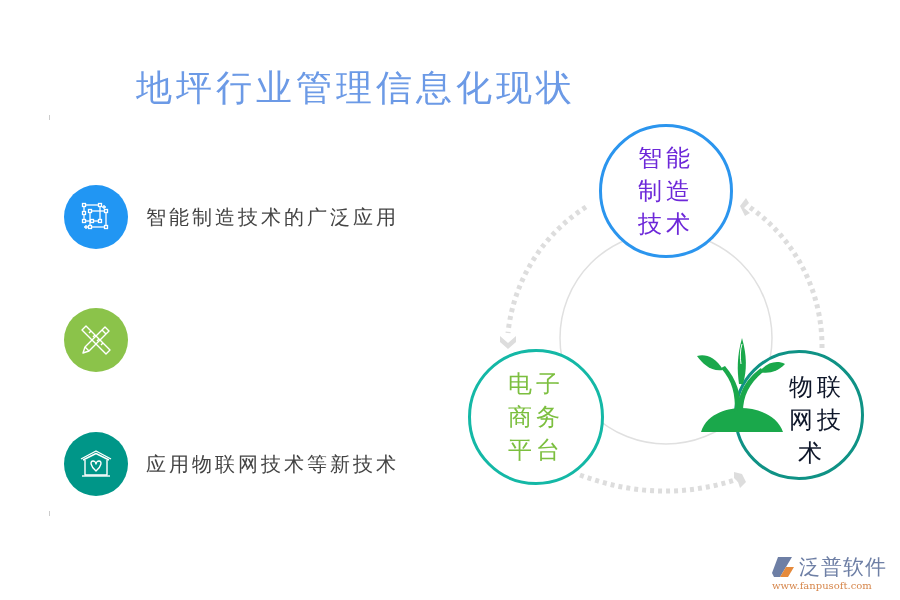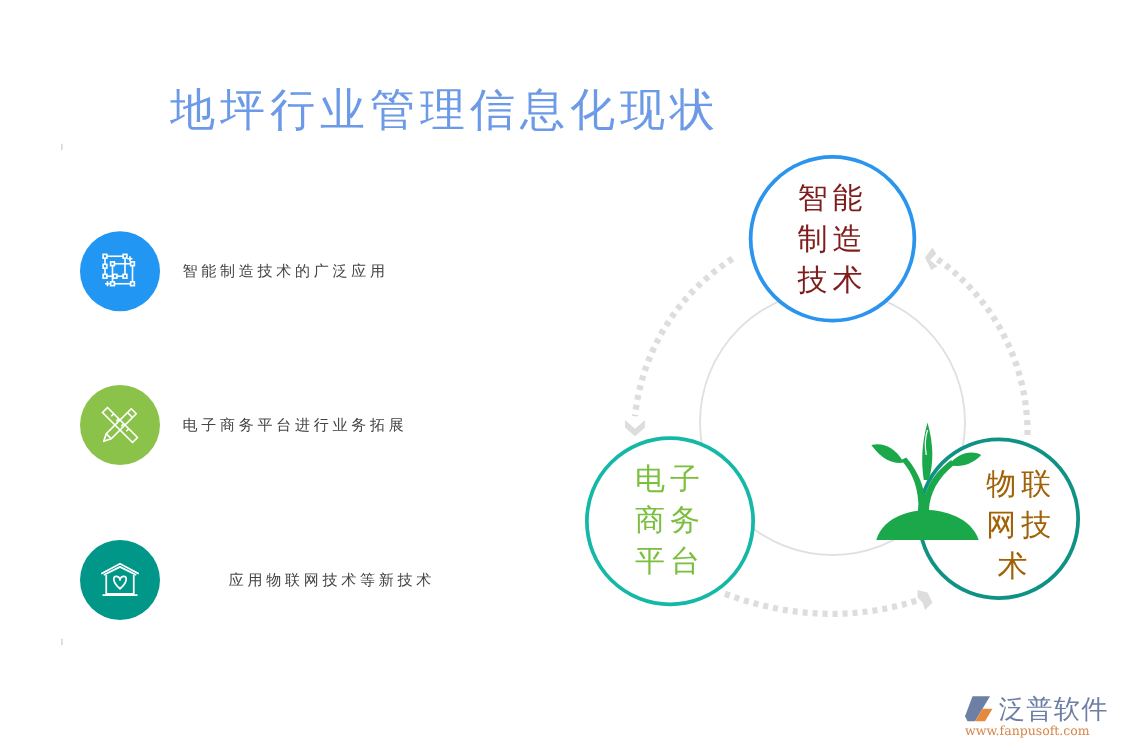--- a/index.html
+++ b/index.html
@@ -12,34 +12,34 @@
       font-family: "DejaVu Serif", serif; white-space: nowrap;
     }
     .tick { position: absolute; left: 49px; width: 1px; height: 5px; background: #cccccc; }
 
     .item { position: absolute; left: 64px; height: 64px; display: flex; align-items: center; }
     .item .badge {
       width: 64px; height: 64px; border-radius: 50%;
       display: flex; align-items: center; justify-content: center;
     }
     .item .label {
-      margin-left: 18px; font-size: 12px; color: #444444; letter-spacing: 3px; white-space: nowrap;
+      margin-left: 18px; font-size: 20px; color: #444444; letter-spacing: 3px; white-space: nowrap;
     }
 
     .diagram { position: absolute; left: 0; top: 0; width: 900px; height: 600px; pointer-events: none; }
 
     .node {
       position: absolute; border-radius: 50%; background: #ffffff;
       display: flex; flex-direction: column; align-items: center; justify-content: center;
       font-size: 24px; line-height: 33px; letter-spacing: 4px;
     }
     .node span { display: block; text-align: center; }
-    .node-a { left: 599px; top: 124px; width: 134px; height: 134px; border: 3px solid #2b95ee; color: #7f1d1d; }
+    .node-a { left: 599px; top: 124px; width: 134px; height: 134px; border: 3px solid #2b95ee; color: #6d28d9; }
     .node-b { left: 468px; top: 349px; width: 136px; height: 136px; border: 3px solid #14b8a6; color: #7cbf3f; font-family: Liberation Serif, serif; }
-    .node-c { left: 734px; top: 350px; width: 130px; height: 130px; border: 3px solid #0f9285; color: #a16207; }
+    .node-c { left: 734px; top: 350px; width: 130px; height: 130px; border: 3px solid #0f9285; color: #0f172a; }
     .node-c .txt { position: absolute; right: 16px; top: 18px; text-align: right; }
 
     .sprout { position: absolute; left: 697px; top: 334px; }
 
     .logo { position: absolute; left: 772px; top: 553px; display: flex; flex-direction: column; align-items: flex-start; }
     .logo-top { display: flex; align-items: center; }
     .logo-name { font-size: 21px; color: #6e7fa5; letter-spacing: 1px; margin-left: 3px; font-family: Liberation Serif, serif; }
     .logo-url { font-size: 10px; color: #d6864b; margin-top: -1px; font-family: "DejaVu Serif", serif; text-align: right; }
   </style>
 </head>
@@ -75,24 +75,23 @@
 
 <div class="item" style="top:308px;">
   <div class="badge" style="background:#8bc34a;">
     <svg width="36" height="36" viewBox="0 0 36 36" fill="none" stroke="#ffffff" stroke-width="1.4" stroke-linejoin="round">
       <path d="M8 4 L32 28 L28 32 L4 8 Z"></path>
       <path d="M11 11 l2 -2 M15 15 l2 -2 M19 19 l2 -2 M23 23 l2 -2"></path>
       <path d="M27 5 L31 9 L11 29 L5 31 L7 25 Z"></path>
       <path d="M24 8 L28 12 M7 25 L11 29"></path>
     </svg>
   </div>
-  <div class="label">电子商务平台进行业务拓展</div>
 </div>
 
-<div class="item" style="top:432px;gap:37px;">
+<div class="item" style="top:432px;">
   <div class="badge" style="background:#009688;">
     <svg width="34" height="30" viewBox="0 0 34 30" fill="none" stroke="#ffffff" stroke-width="1.4" stroke-linejoin="round">
       <path d="M2 10 L17 2 L32 10"></path>
       <path d="M4 11 L17 4.5 L30 11"></path>
       <path d="M6 11 V26 H28 V11"></path>
       <path d="M3 27 H31"></path>
       <path d="M17 22 C11 17 11 12 14 12 C15.5 12 17 13.5 17 15 C17 13.5 18.5 12 20 12 C23 12 23 17 17 22 Z"></path>
     </svg>
   </div>
   <div class="label">应用物联网技术等新技术</div>

